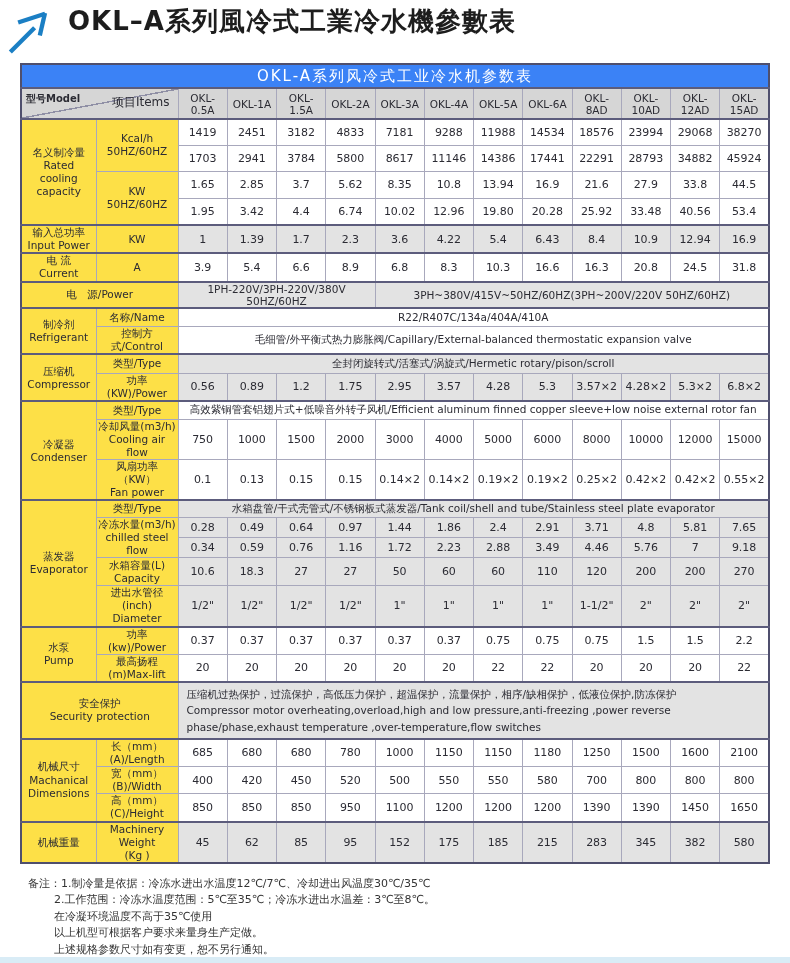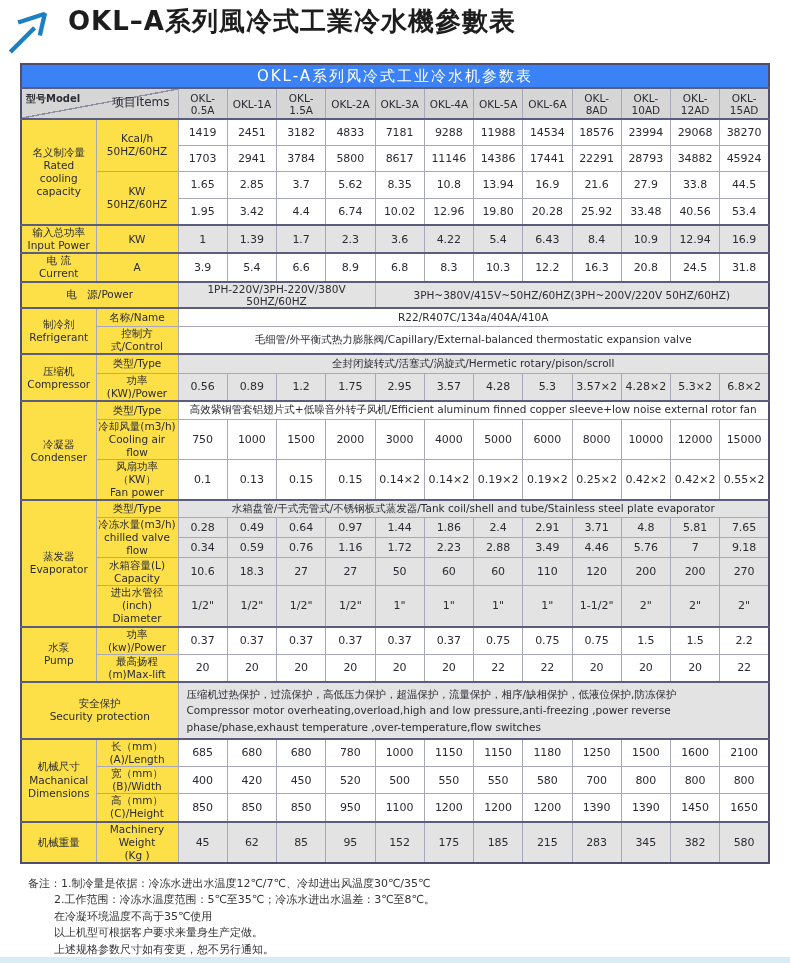--- a/index.html
+++ b/index.html
@@ -166,21 +166,21 @@
     <td class="lab">电 流
 Current</td>
     <td class="lab">A</td>
     <td class="v">3.9</td>
         <td class="v">5.4</td>
         <td class="v">6.6</td>
         <td class="v">8.9</td>
         <td class="v">6.8</td>
         <td class="v">8.3</td>
         <td class="v">10.3</td>
-        <td class="v">12.2</td>
+        <td class="v">16.6</td>
         <td class="v">16.3</td>
         <td class="v">20.8</td>
         <td class="v">24.5</td>
         <td class="v">31.8</td>
   </tr>
 
   <tr class="sec g" style="height:23px">
     <td class="lab" colspan="2">电　源/Power</td>
     <td class="span" colspan="4">1PH-220V/3PH-220V/380V 50HZ/60HZ</td>
     <td class="span" colspan="8">3PH~380V/415V~50HZ/60HZ(3PH~200V/220V  50HZ/60HZ)</td>
@@ -259,21 +259,21 @@
   </tr>
 
   <tr class="sec g" style="height:17px">
     <td class="lab" rowspan="5">蒸发器
 Evaporator</td>
     <td class="lab">类型/Type</td>
     <td class="span" colspan="12">水箱盘管/干式壳管式/不锈钢板式蒸发器/Tank coil/shell and tube/Stainless steel plate evaporator</td>
   </tr>
   <tr class="g" style="height:18px">
     <td class="lab" rowspan="2">冷冻水量(m3/h)
-chilled valve flow</td>
+chilled steel flow</td>
     <td class="v">0.28</td>
         <td class="v">0.49</td>
         <td class="v">0.64</td>
         <td class="v">0.97</td>
         <td class="v">1.44</td>
         <td class="v">1.86</td>
         <td class="v">2.4</td>
         <td class="v">2.91</td>
         <td class="v">3.71</td>
         <td class="v">4.8</td>

